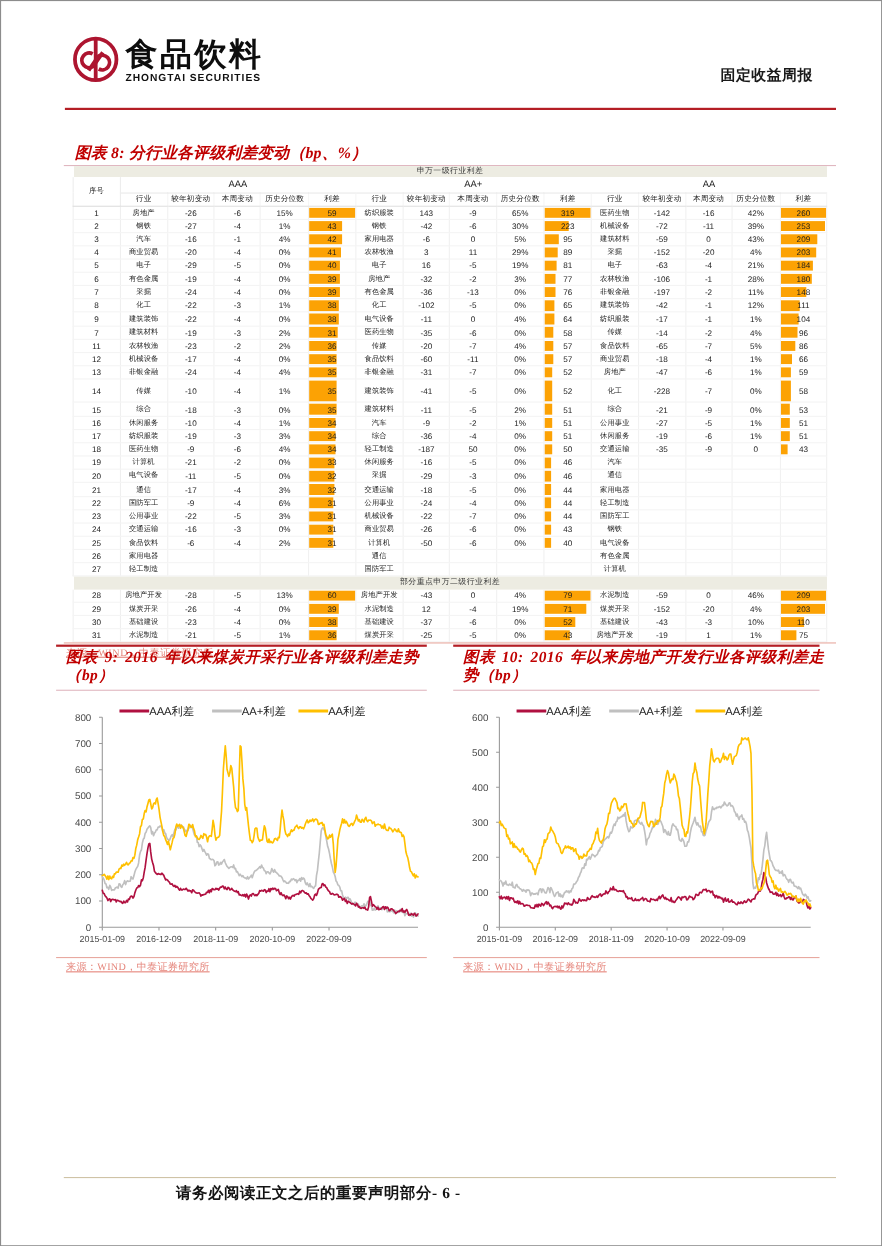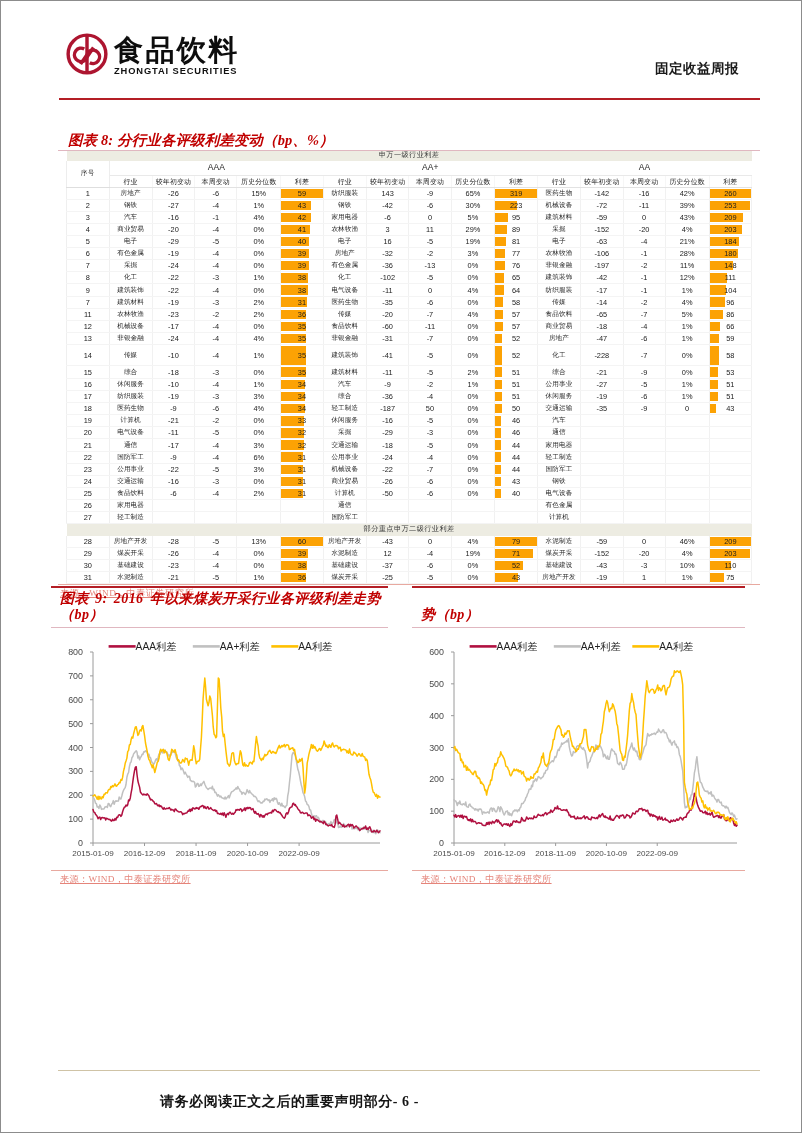--- a/index.html
+++ b/index.html
@@ -36,21 +36,21 @@
   .figbox{position:absolute;top:585px;}
   .figbox.left{left:50px;width:337px;}
   .figbox.right{left:411px;width:333px;}
   .fig-rule-top{height:2px;background:#b41e25;}
   .fig910-title{font-family:"Liberation Serif",serif;font-style:italic;font-weight:700;font-size:14px;color:#c00000;line-height:16.5px;padding:2.5px 0 1px 9px;letter-spacing:0.45px;word-spacing:2.2px;white-space:nowrap;}
   .fig-rule-bot{height:1px;background:#e0b7c0;margin-top:2px;}
   .chart{position:relative;height:241px;}
   .srcbox{margin-top:1px;}
   
   .foot-rule{position:absolute;left:57px;top:1069px;width:702px;height:1px;background:#cfc3a6;}
-  .footer{position:absolute;left:159px;top:1078px;text-align:left;font-family:"Liberation Serif",serif;font-weight:700;font-size:14px;color:#141414;letter-spacing:.55px;white-space:nowrap;line-height:14px;margin-top:16px;}
+  .footer{position:absolute;left:159px;top:1078px;text-align:left;font-family:"Liberation Serif",serif;font-weight:700;font-size:14px;color:#141414;letter-spacing:.55px;white-space:nowrap;line-height:14px;}
 </style>
 </head>
 <body>
 
 <div class="page">
 
   <div class="hdr">
     <div class="logo">
       <svg class="logo-mark" viewBox="0 0 100 100">
         <g fill="none" stroke="#ad1530" stroke-width="7.5" stroke-linecap="butt">
@@ -973,21 +973,21 @@
           <line x1="220.3" y1="18.4" x2="247.3" y2="18.4" stroke="#FFC000" stroke-width="2.6"></line>
           <text x="247.3" y="22.099999999999998" font-size="10.2" fill="#1f1f1f" font-family="Liberation Sans, sans-serif">AA利差</text>
         </svg></div>
     <div class="src-rule srcbox"></div>
     <div class="src">来源：WIND，中泰证券研究所</div>
   </div>
 
   <div class="figbox right">
     <div class="fig-rule-top"></div>
     <div class="fig910-title">
-      <br>
+      <span>图表 10: 2016 年以来房地产开发行业各评级利差走</span><br>
       <span>势（bp）</span>
     </div>
     <div class="fig-rule-bot"></div>
     <div class="chart" id="chart10"><svg width="333" height="241" viewBox="0 0 333 241">
           <line x1="42" y1="24" x2="42" y2="215" stroke="#9a9a9a" stroke-width="1"></line>
           <line x1="42" y1="215" x2="325" y2="215" stroke="#9a9a9a" stroke-width="1"></line>
           <line x1="39" y1="215" x2="42" y2="215" stroke="#9a9a9a" stroke-width="1"></line>
           <text x="32" y="218.1" text-anchor="end" font-size="8.9" fill="#4a4a4a" font-family="Liberation Sans, sans-serif">0</text>
           <line x1="39" y1="183.16666666666669" x2="42" y2="183.16666666666669" stroke="#9a9a9a" stroke-width="1"></line>
           <text x="32" y="186.26666666666668" text-anchor="end" font-size="8.9" fill="#4a4a4a" font-family="Liberation Sans, sans-serif">100</text>

